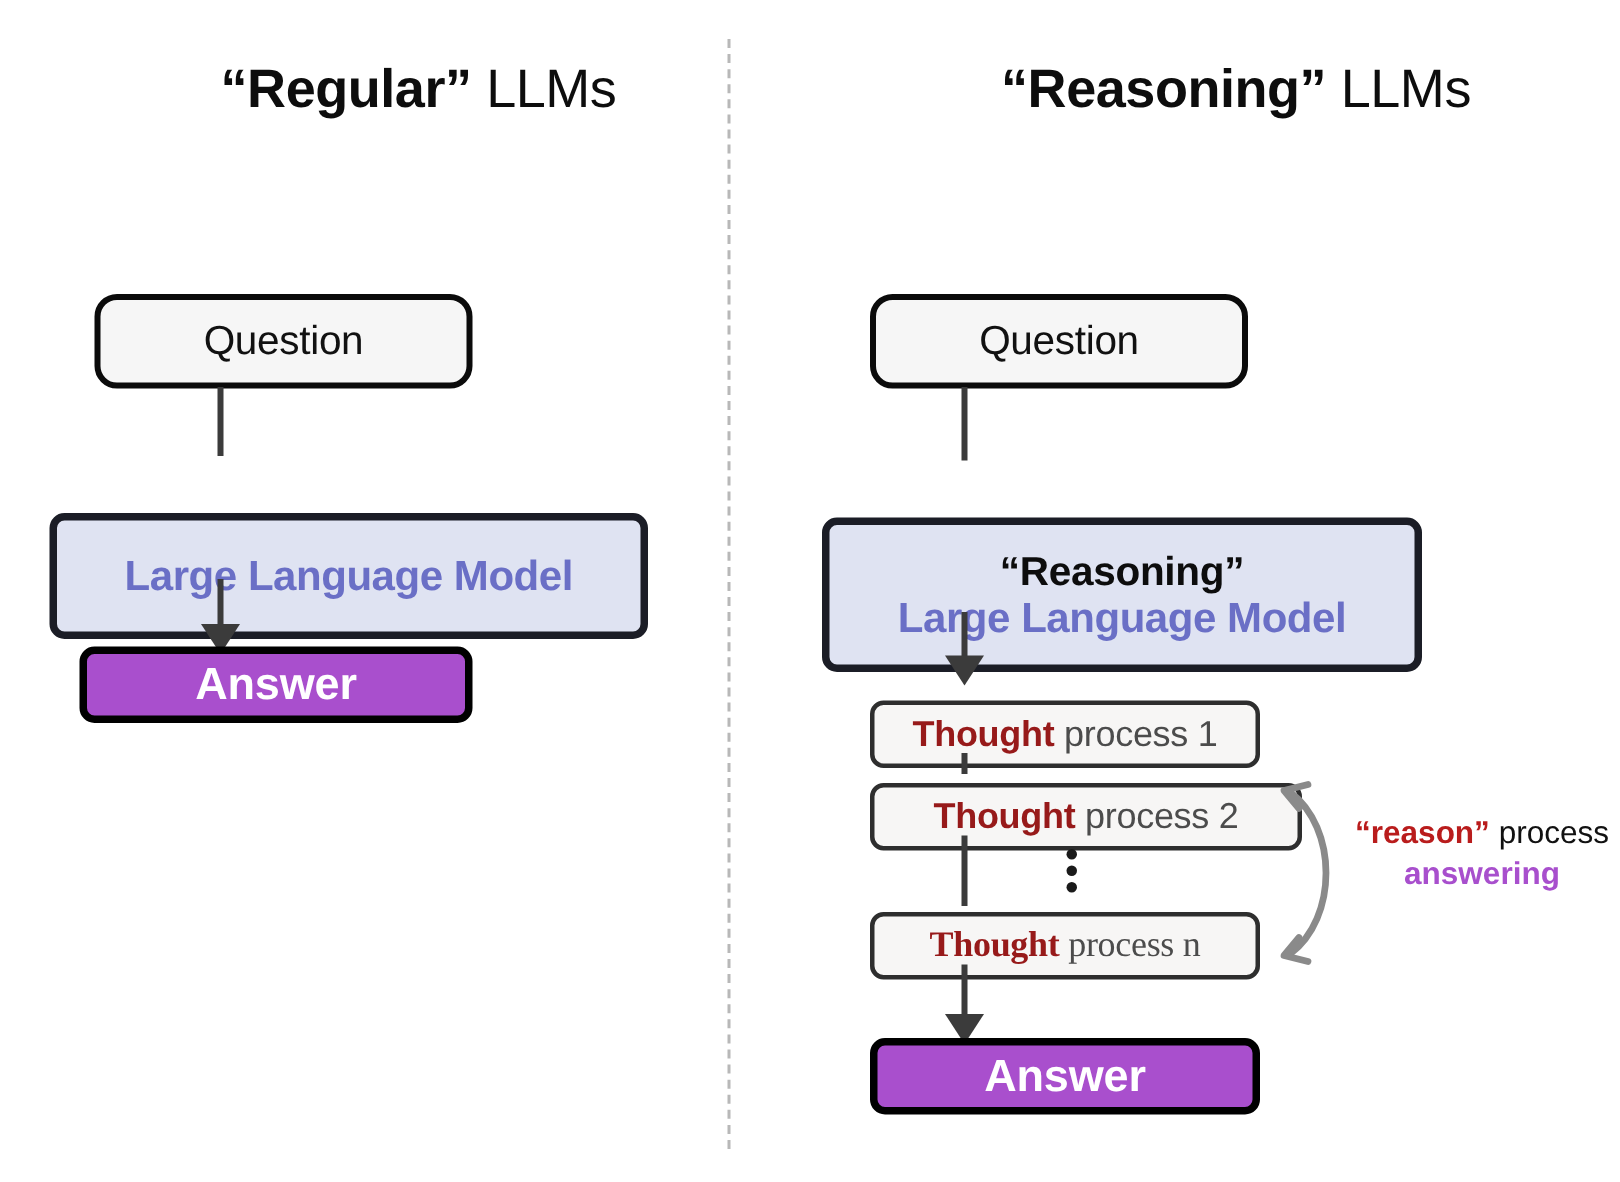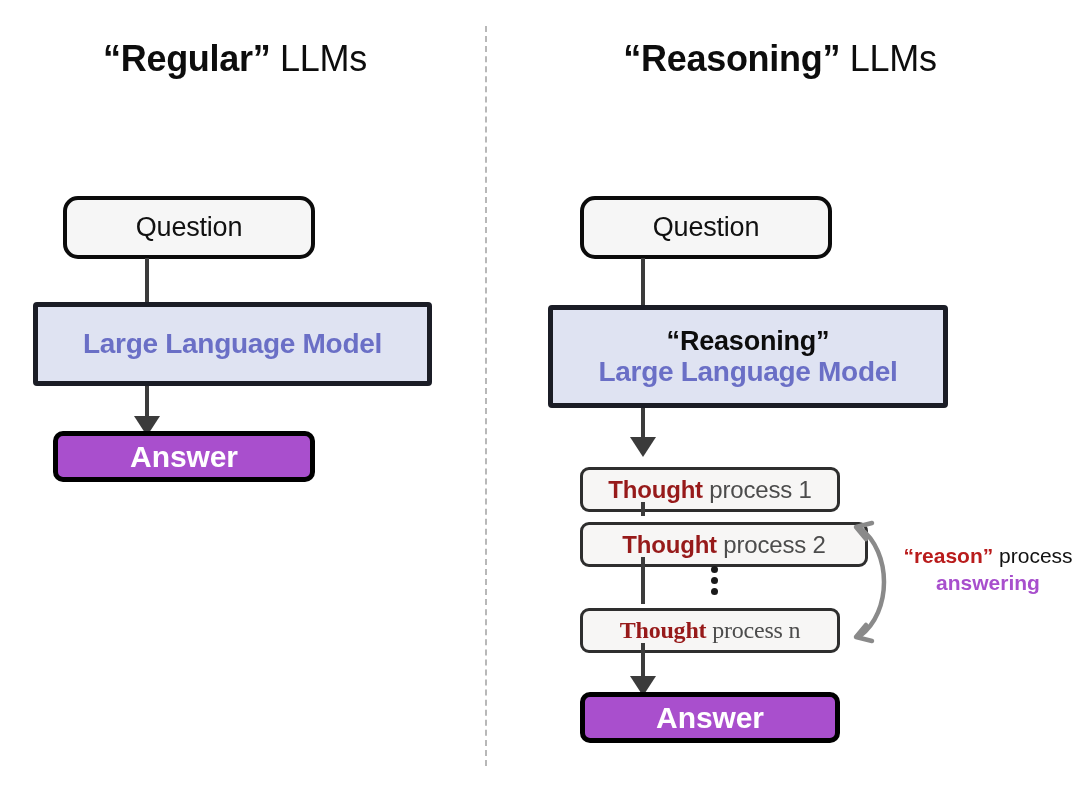--- a/index.html
+++ b/index.html
@@ -20,20 +20,21 @@
   }
 
   
   .col-title {
     position: absolute;
     text-align: center;
     font-size: 36px;
     color: #0d0d0d;
     white-space: nowrap;
     letter-spacing: -0.3px;
+    margin-left: 44px;
   }
   .col-title .strong { font-weight: 700; }
   .col-title .light  { font-weight: 400; }
 
   #title-left  { left: 0px;   top: 38px; width: 470px; }
   #title-right { left: 500px; top: 38px; width: 560px; }
 
   
   #divider {
     position: absolute;
@@ -60,23 +61,24 @@
     border-radius: 15px;
     font-size: 27px;
     font-weight: 400;
     color: #111111;
     letter-spacing: -0.2px;
   }
 
   .node-llm {
     background: #dfe3f2;
     border: 5px solid #1b1d26;
-    border-radius: 4px;
+    border-radius: 10px;
     flex-direction: column;
     line-height: 1.12;
+    margin-top: 40px;
   }
   .llm-reasoning {
     font-size: 27px;
     font-weight: 700;
     color: #0d0d0d;
     letter-spacing: -0.2px;
   }
   .llm-main {
     font-size: 28px;
     font-weight: 700;

